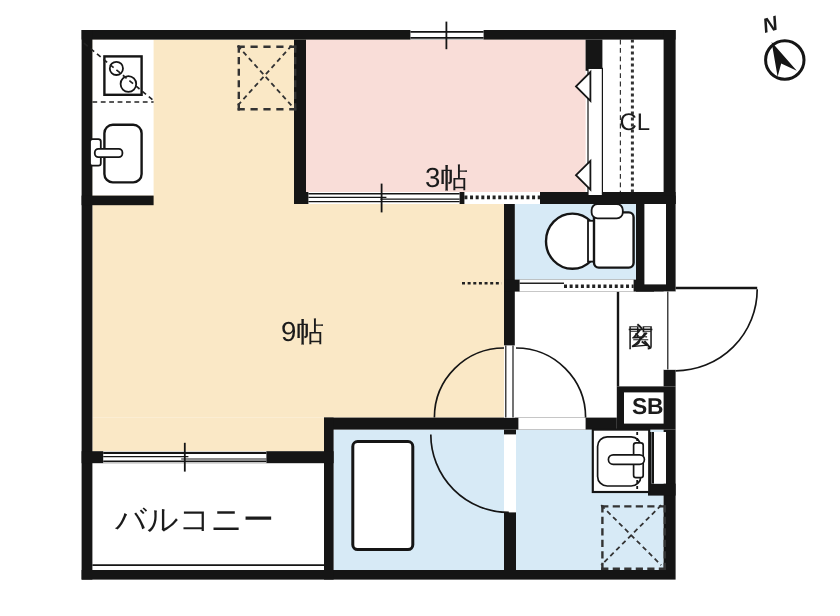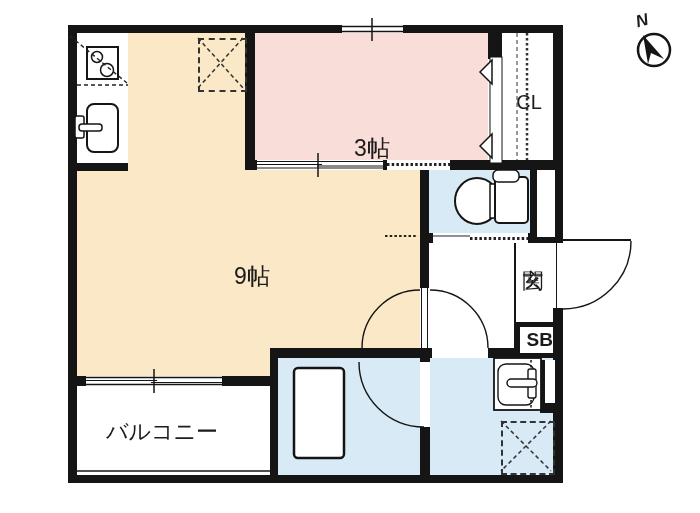--- a/index.html
+++ b/index.html
@@ -171,18 +171,18 @@
     </g>
 
     <g>
       <circle cx="654" cy="50" r="16" fill="#ffffff" stroke="#151515" stroke-width="2.5"></circle>
       <polygon points="643,35 664,59 651,53 648,64" fill="#151515"></polygon>
     </g>
   </svg>
 
   <div class="lbl" style="left:312px;top:100px;width:120px;font-size:23px;margin-top:36px;">3帖</div>
   <div class="lbl" style="left:192px;top:264px;width:120px;font-size:23px;">9帖</div>
-  <div class="lbl" style="left:82px;top:420px;width:160px;font-size:22px;">バルコニー</div>
+  <div class="lbl" style="left:82px;top:420px;width:160px;font-size:26px;">バルコニー</div>
   <div class="lbl vtext" style="left:522px;top:252px;font-size:21px;">玄関</div>
   <div class="lbl" style="left:505px;top:92px;width:48px;font-size:20px;">CL</div>
   <div class="lbl" style="left:630px;top:12px;width:24px;font-size:17px;font-weight:bold;font-style:italic;transform:rotate(-15deg);">N</div>
 
 </div>
 
 </body></html>

